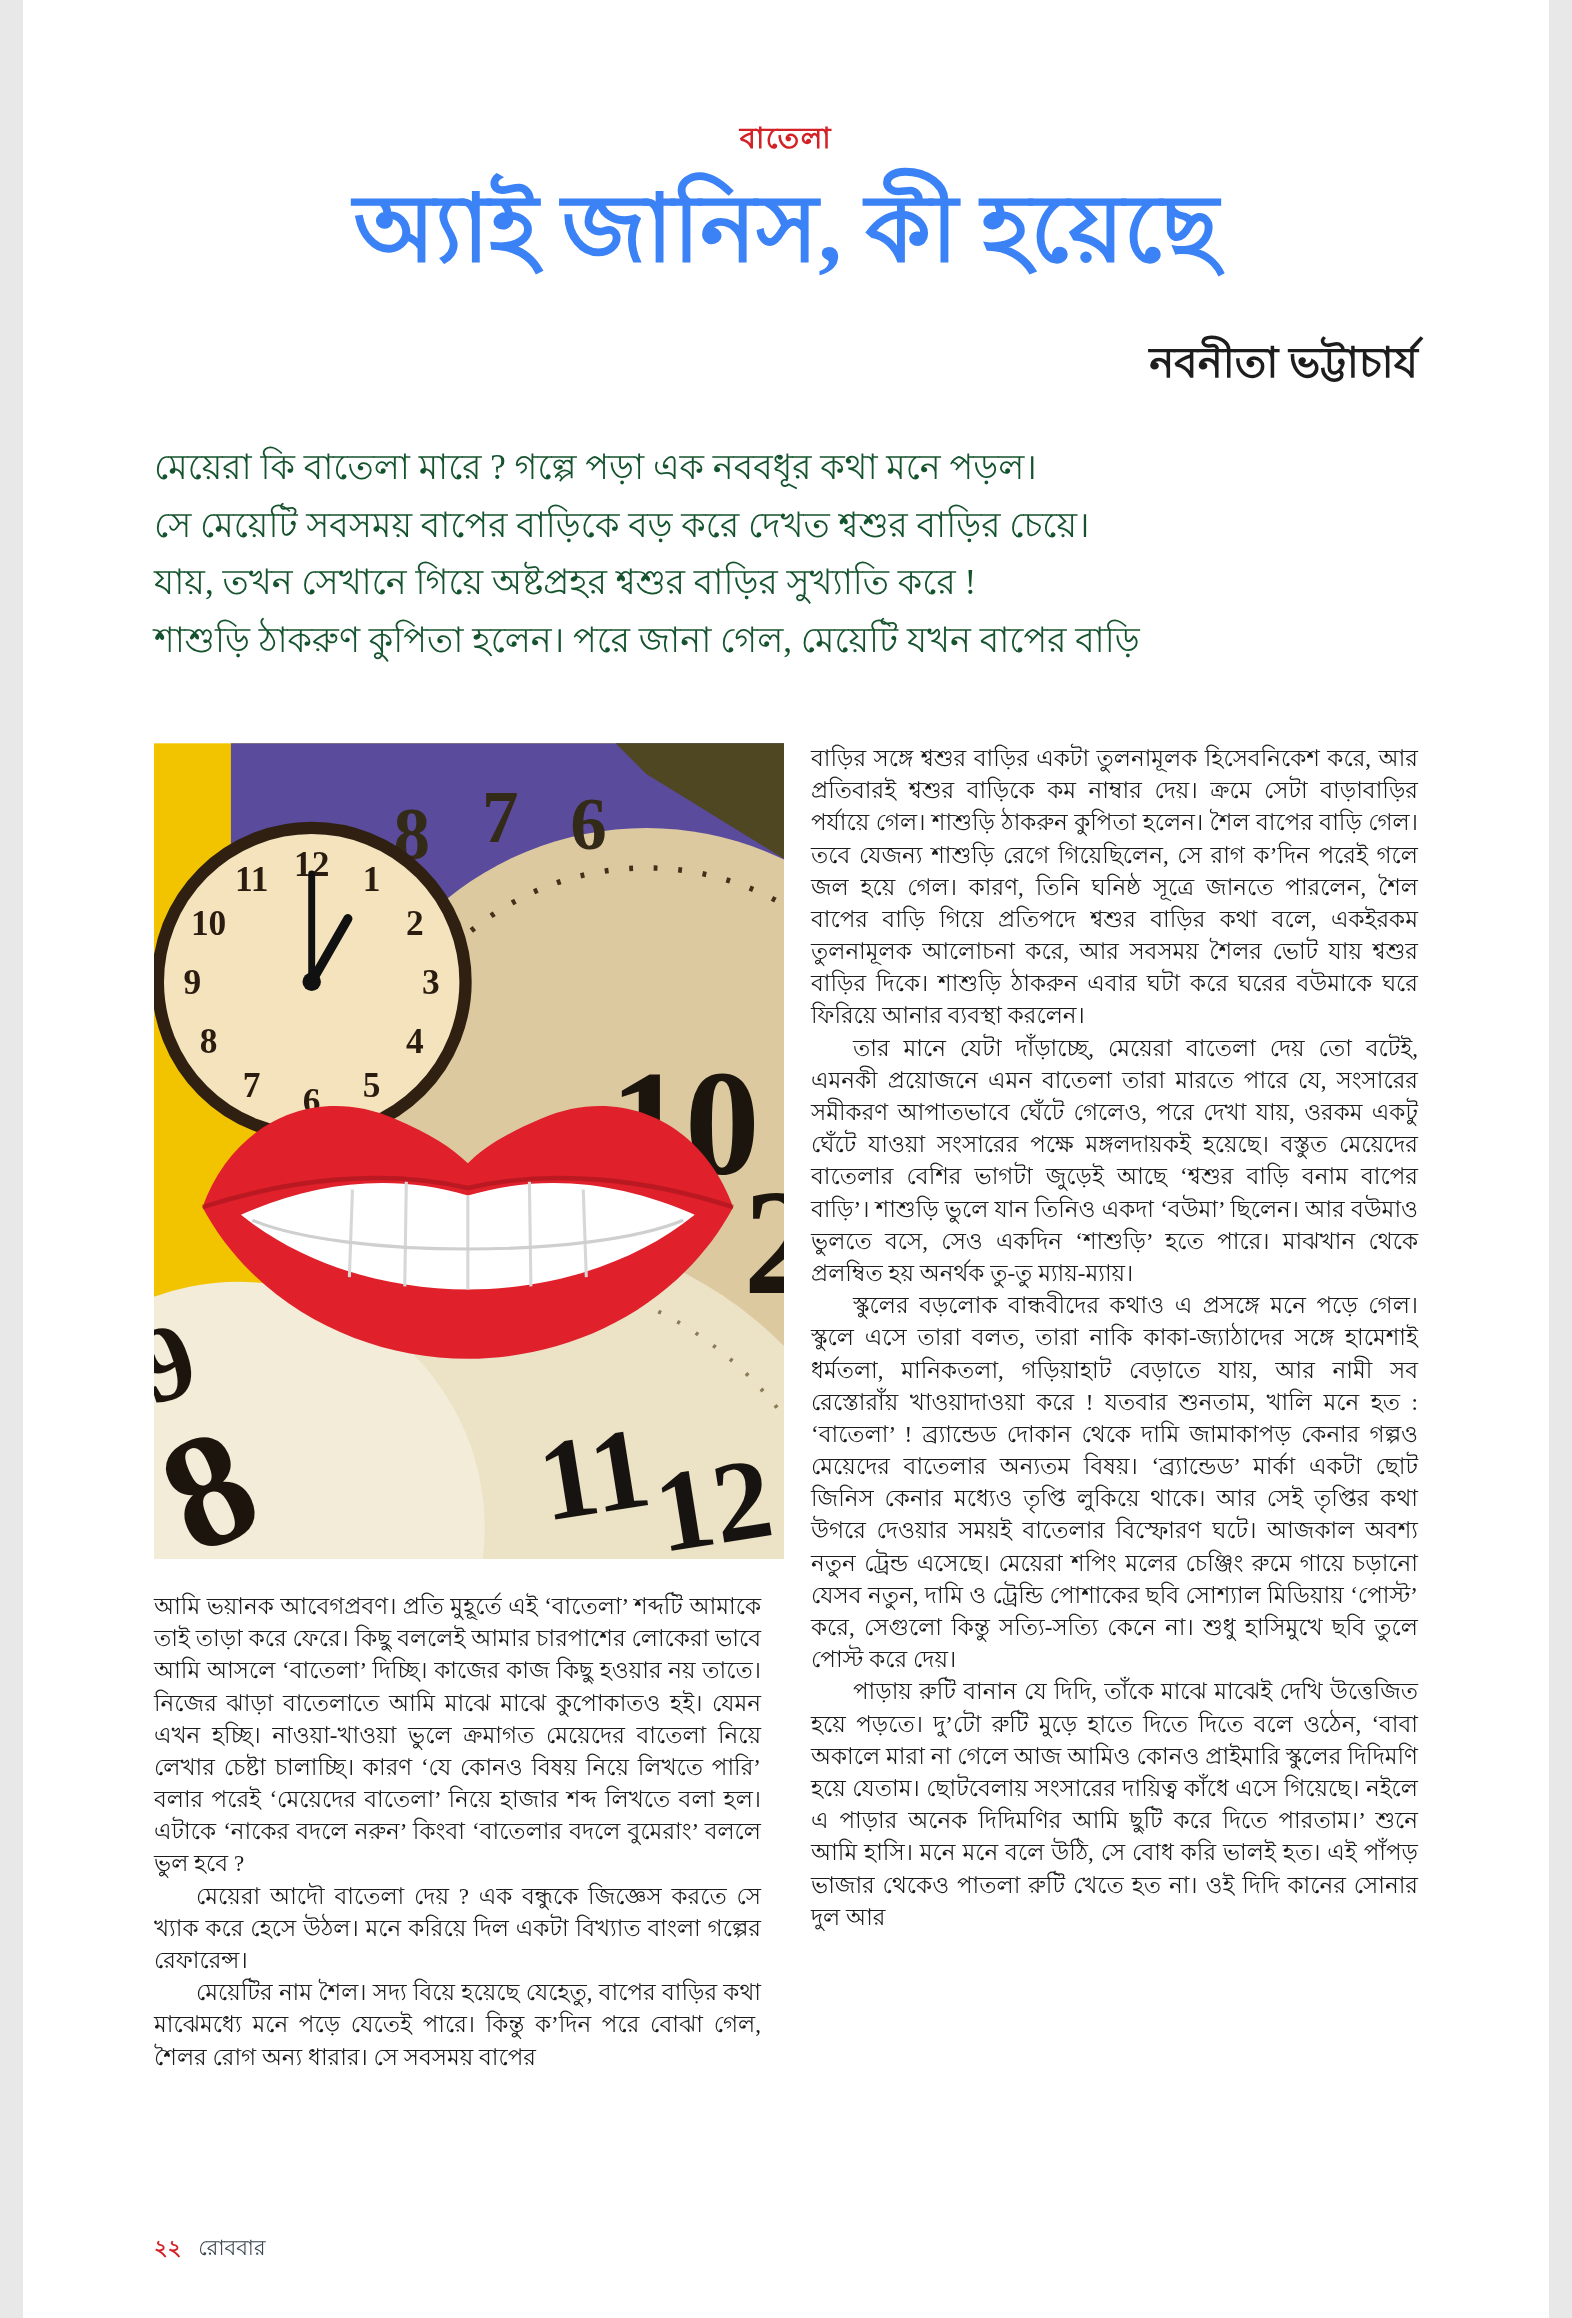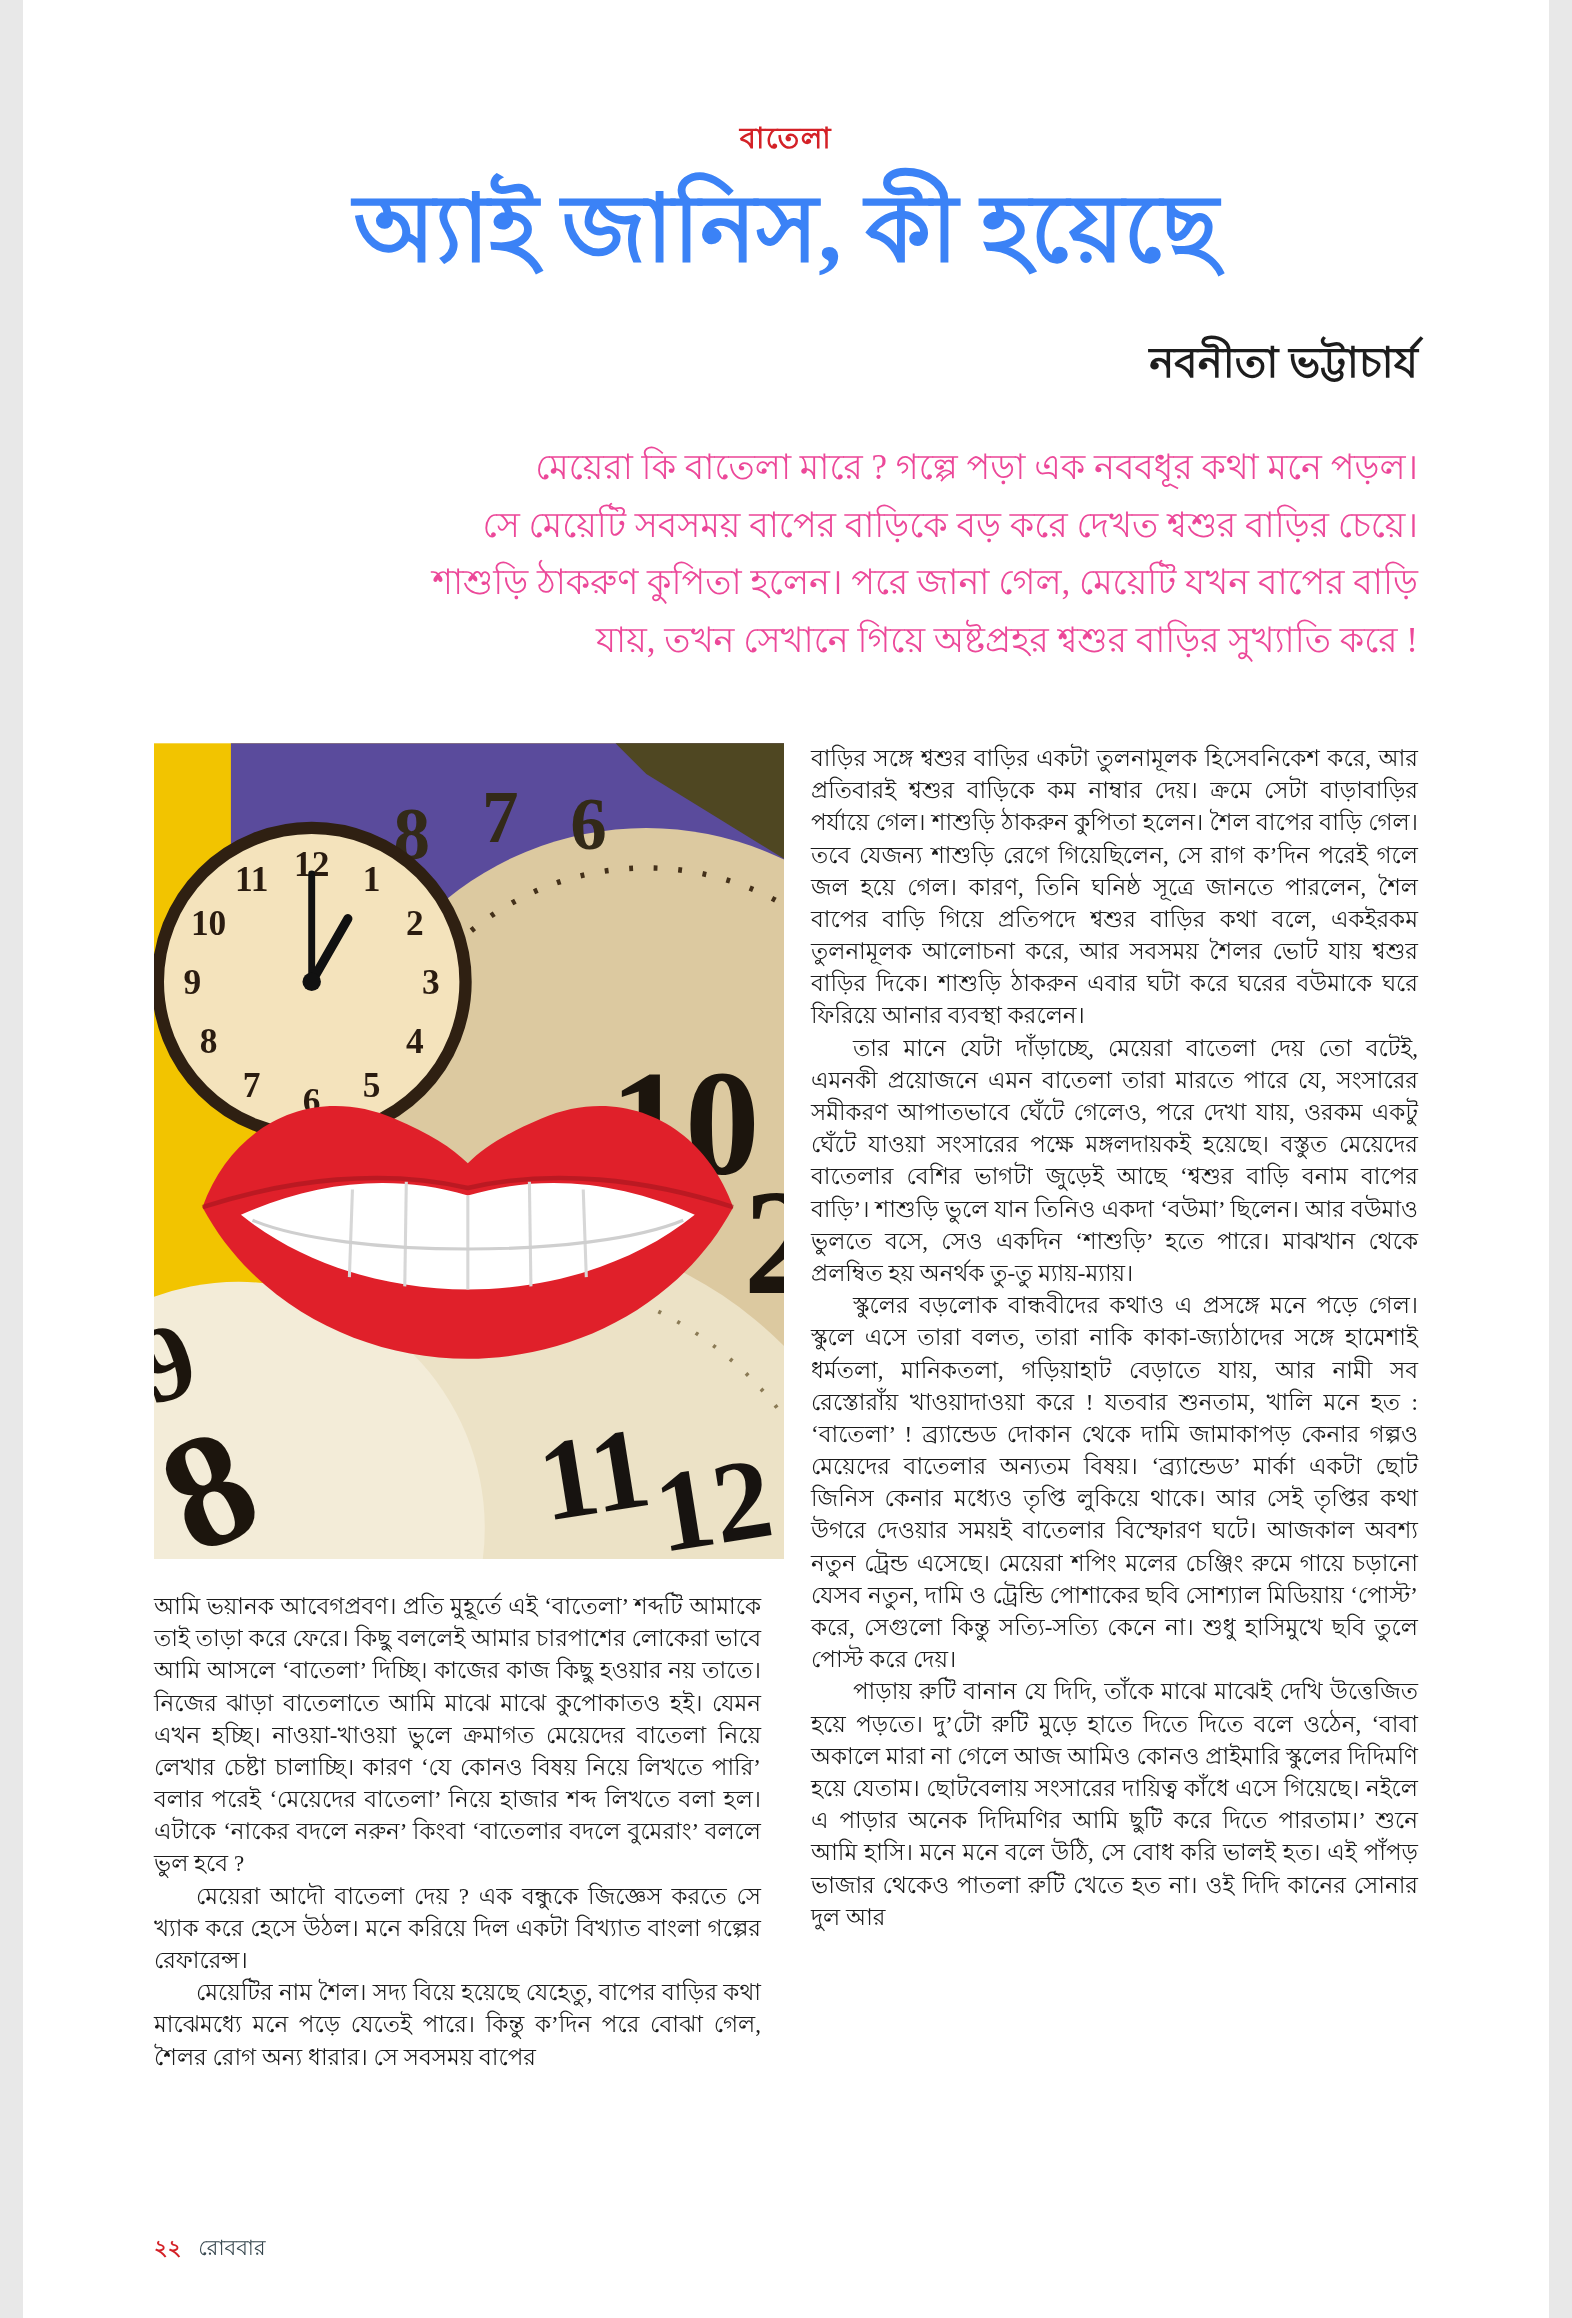--- a/index.html
+++ b/index.html
@@ -29,22 +29,22 @@
     margin-top:14px;
   }
   .author {
     text-align:right;
     color:#1d1d1d;
     font-size:42px;
     font-weight:bold;
     margin-top:49px;
   }
   .lead {
-    text-align:right;
-    color:#ec4899;
+    text-align:left;
+    color:#14532d;
     font-size:35px;
     line-height:1.64;
     margin-top:38px;
   }
   .lead div { white-space:nowrap; }
   .columns {
     display:flex;
     gap:50px;
     margin-top:74px;
   }
@@ -83,22 +83,22 @@
 
   <div class="tag">বাতেলা</div>
 
   <h1 class="title" style="margin-bottom:0;">অ্যাই জানিস, কী হয়েছে</h1>
 
   <div class="author">নবনীতা ভট্টাচার্য</div>
 
   <div class="lead">
     <div>মেয়েরা কি বাতেলা মারে ? গল্পে পড়া এক নববধূর কথা মনে পড়ল।</div>
     <div>সে মেয়েটি সবসময় বাপের বাড়িকে বড় করে দেখত শ্বশুর বাড়ির চেয়ে।</div>
+    <div>যায়, তখন সেখানে গিয়ে অষ্টপ্রহর শ্বশুর বাড়ির সুখ্যাতি করে !</div>
     <div>শাশুড়ি ঠাকরুণ কুপিতা হলেন। পরে জানা গেল, মেয়েটি যখন বাপের বাড়ি</div>
-    <div>যায়, তখন সেখানে গিয়ে অষ্টপ্রহর শ্বশুর বাড়ির সুখ্যাতি করে !</div>
   </div>
 
   <div class="columns">
 
     <div class="col">
 
       <div class="illustration">
         <svg viewBox="0 0 819 1060" width="630" height="816" xmlns="http://www.w3.org/2000/svg" style="font-size:30px">
 
           <rect x="0" y="0" width="819" height="1060" fill="#f2c400"></rect>

